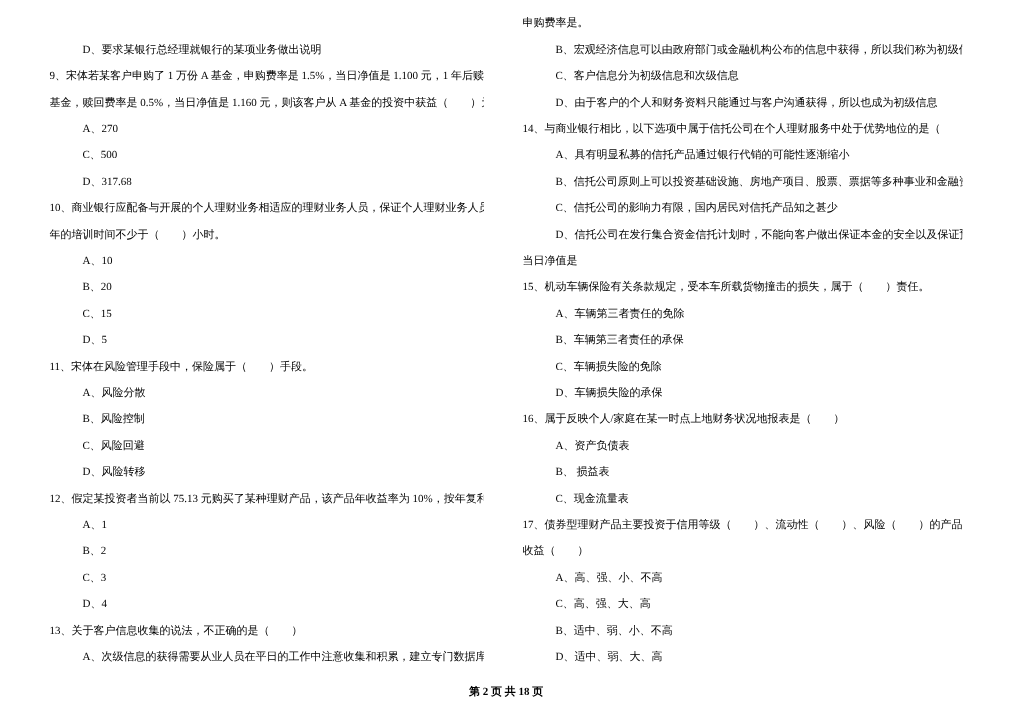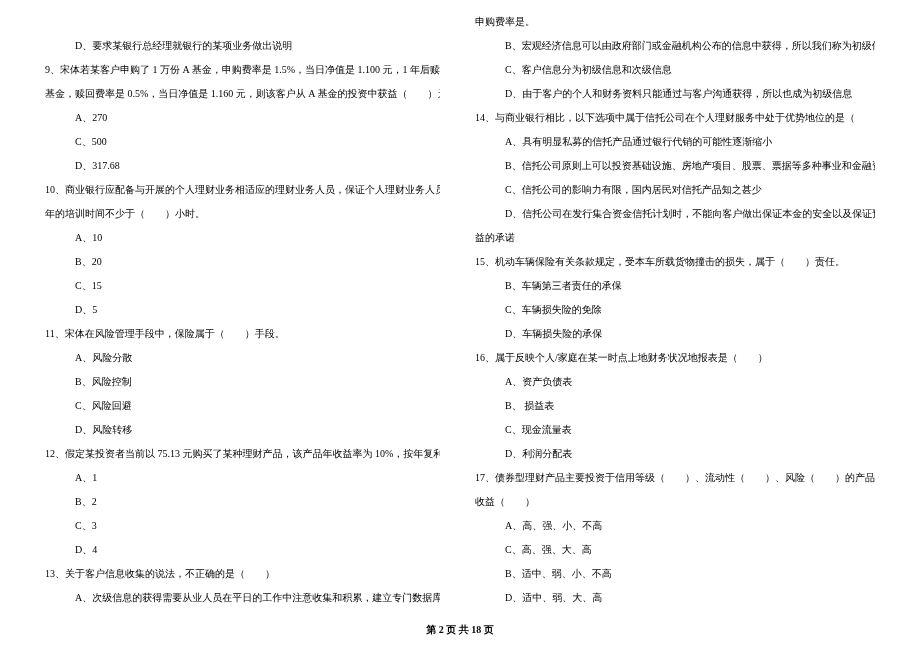--- a/index.html
+++ b/index.html
@@ -85,30 +85,30 @@
   <div class="column col-right">
     <div class="line">申购费率是。</div>
     <div class="line indent-2">B、宏观经济信息可以由政府部门或金融机构公布的信息中获得，所以我们称为初级信息</div>
     <div class="line indent-2">C、客户信息分为初级信息和次级信息</div>
     <div class="line indent-2">D、由于客户的个人和财务资料只能通过与客户沟通获得，所以也成为初级信息</div>
     <div class="line">14、与商业银行相比，以下选项中属于信托公司在个人理财服务中处于优势地位的是（　　）</div>
     <div class="line indent-2">A、具有明显私募的信托产品通过银行代销的可能性逐渐缩小</div>
     <div class="line indent-2">B、信托公司原则上可以投资基础设施、房地产项目、股票、票据等多种事业和金融资产</div>
     <div class="line indent-2">C、信托公司的影响力有限，国内居民对信托产品知之甚少</div>
     <div class="line indent-2">D、信托公司在发行集合资金信托计划时，不能向客户做出保证本金的安全以及保证预期收</div>
-    <div class="line">益的承诺</div>
+    <div class="line">当日净值是</div>
     <div class="line">15、机动车辆保险有关条款规定，受本车所载货物撞击的损失，属于（　　）责任。</div>
+    <div class="line indent-2">A、车辆第三者责任的免除</div>
     <div class="line indent-2">B、车辆第三者责任的承保</div>
     <div class="line indent-2">C、车辆损失险的免除</div>
     <div class="line indent-2">D、车辆损失险的承保</div>
     <div class="line">16、属于反映个人/家庭在某一时点上地财务状况地报表是（　　）</div>
     <div class="line indent-2">A、资产负债表</div>
     <div class="line indent-2">B、 损益表</div>
     <div class="line indent-2">C、现金流量表</div>
-    <div class="line indent-2">D、利润分配表</div>
     <div class="line">17、债券型理财产品主要投资于信用等级（　　）、流动性（　　）、风险（　　）的产品，</div>
     <div class="line">收益（　　）</div>
     <div class="line indent-2">A、高、强、小、不高</div>
     <div class="line indent-2">C、高、强、大、高</div>
     <div class="line indent-2">B、适中、弱、小、不高</div>
     <div class="line indent-2">D、适中、弱、大、高</div>
   </div>
 
 </div>
 

